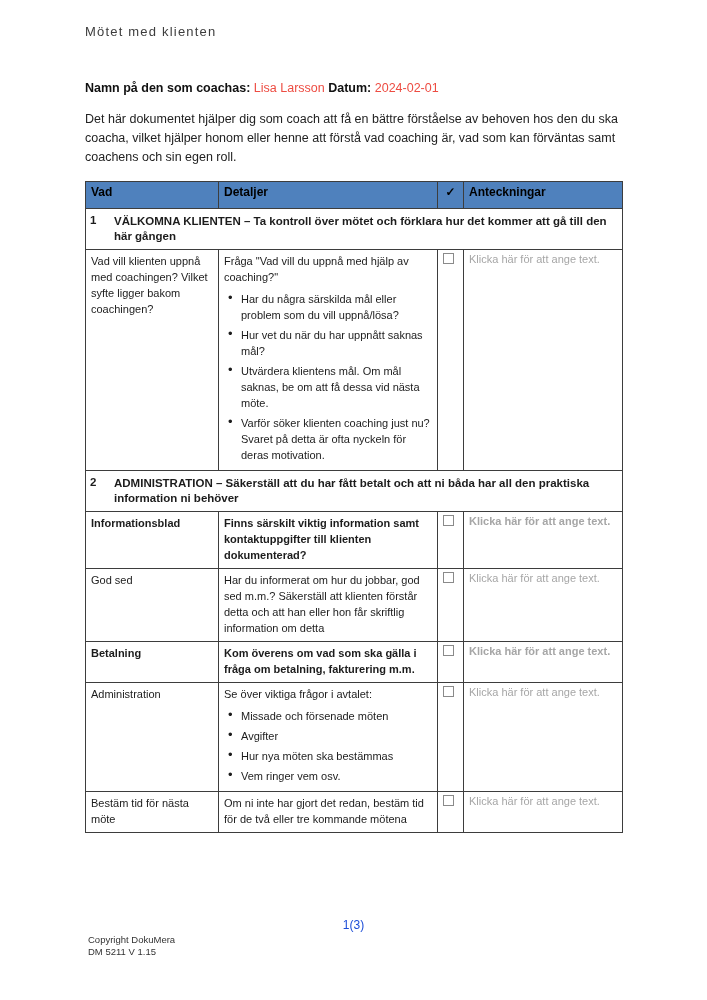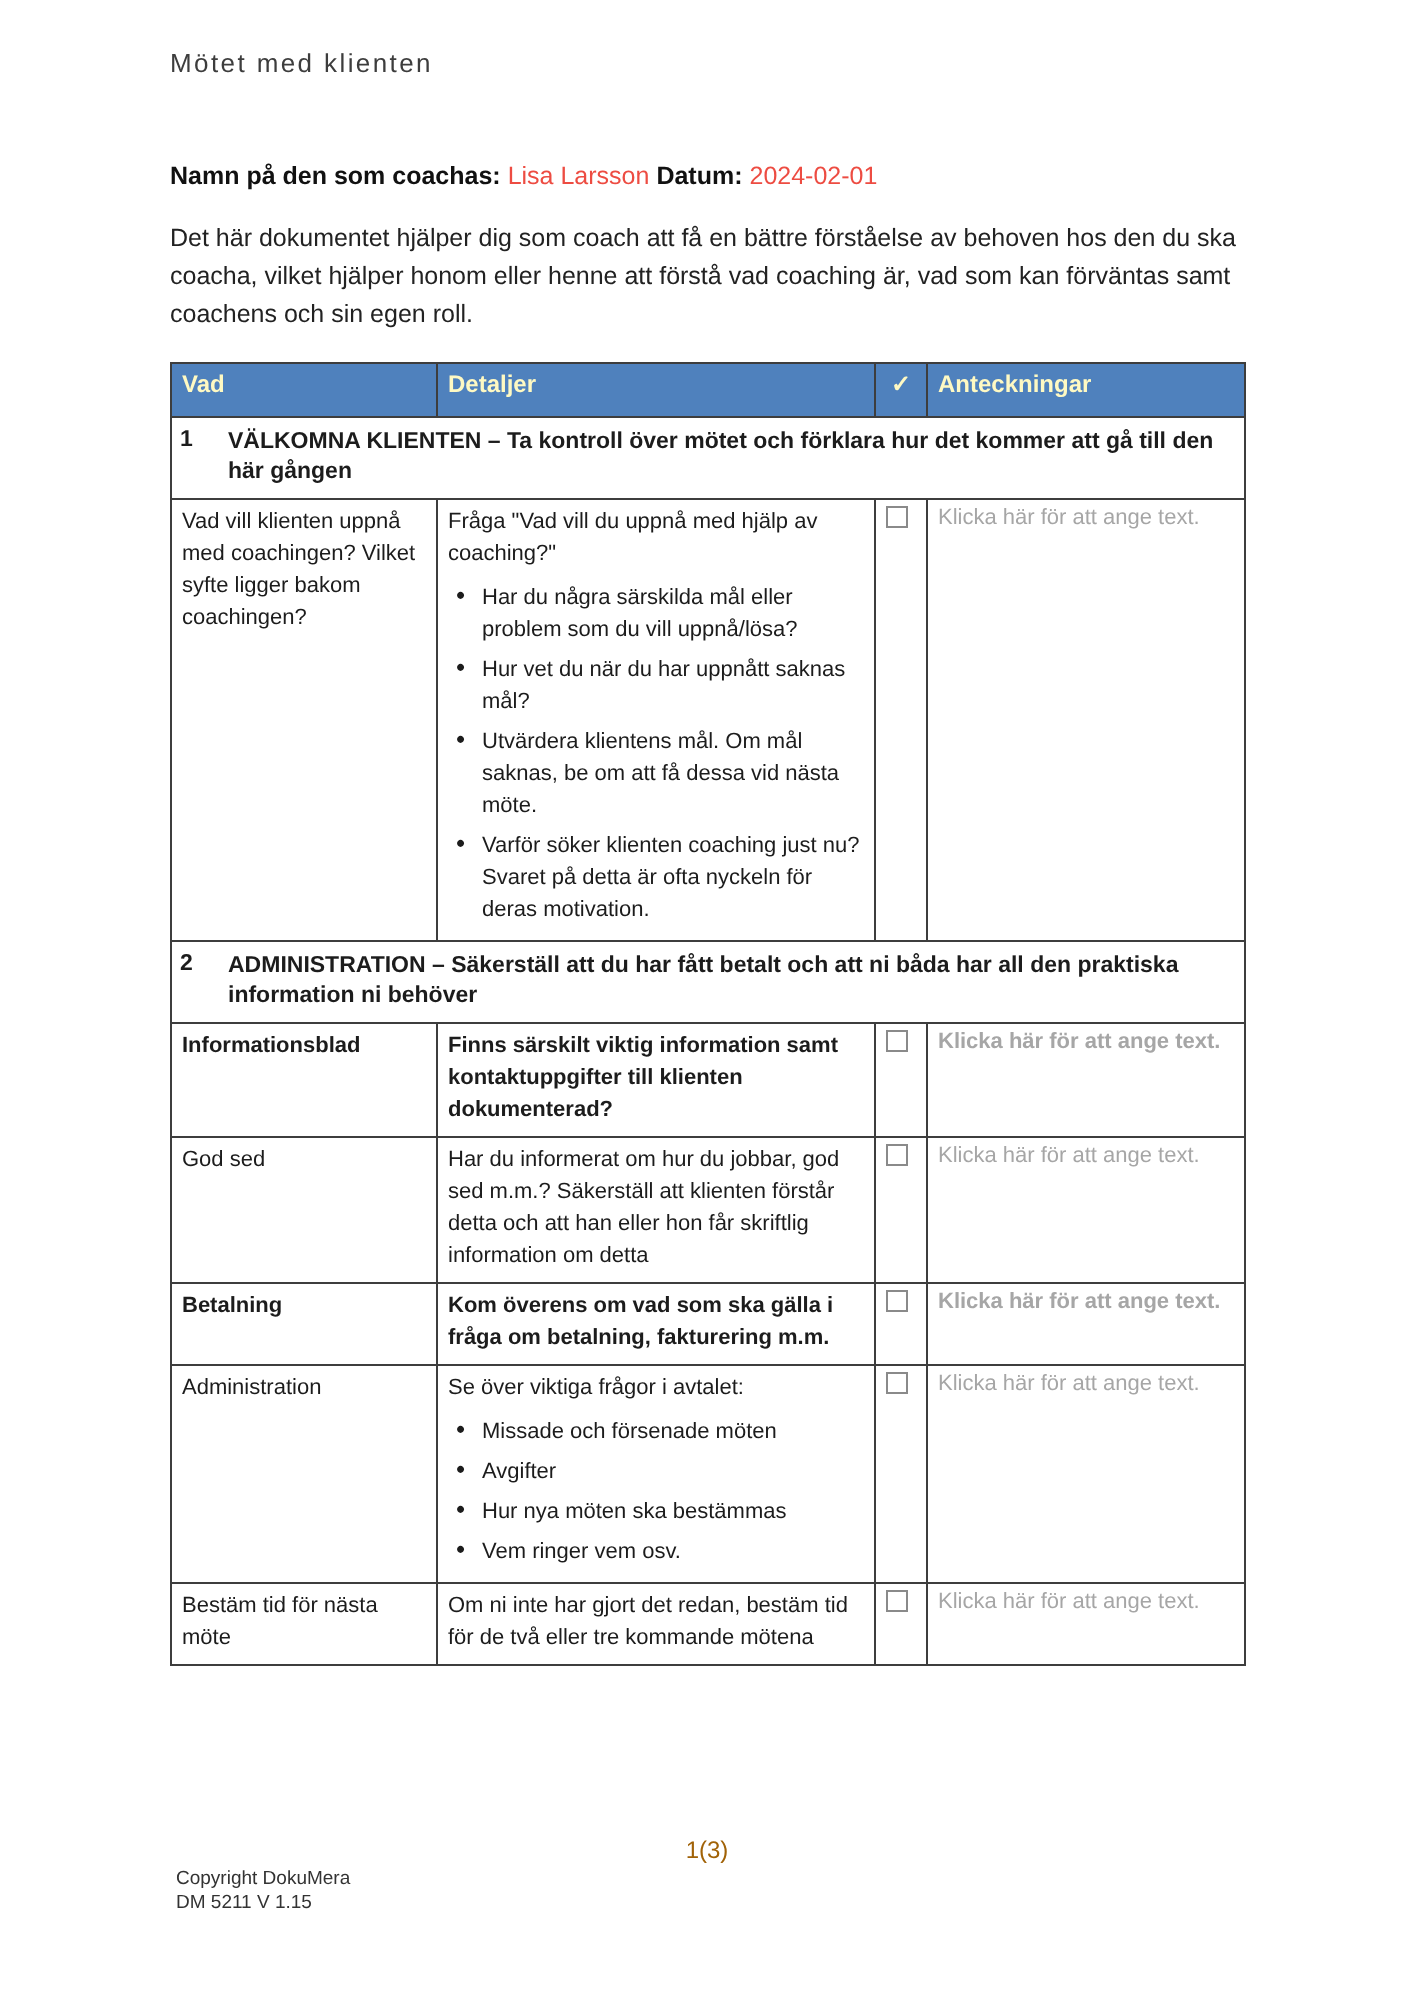--- a/index.html
+++ b/index.html
@@ -49,21 +49,21 @@
     table-layout:fixed;
     font-size:11px;
   }
   table.checklist td, table.checklist th {
     border:1px solid #3d3d3d;
     vertical-align:top;
     padding:3px 5px;
   }
   th.hd {
     background:#4F81BD;
-    color:#fef9c3;
+    color:#000000;
     text-align:left;
     font-size:12px;
     font-weight:bold;
     height:27px;
     vertical-align:middle;
     border:1px solid #2c4d77;
   }
   th.hd.chk-col { text-align:center; padding:3px 2px; }
 
   .col-vad  { width:133px; }
@@ -111,21 +111,21 @@
   .r2b { height:33px;font-weight:bold; }
   .r2c { height:60px; }
   .r2d { height:36px;font-weight:bold; }
   .r2e { height:106px; }
   .r2f { height:26px; }
 
   .page-number {
     position:absolute;
     left:85px; top:918px; width:537px;
     text-align:center;
-    font-size:12px; color:#a16207;
+    font-size:12px; color:#1d4ed8;
   }
   .footer-meta {
     position:absolute;
     left:88px; top:934px;
     font-size:9.5px; line-height:12px;
     color:#333;
   }
 </style>
 </head>
 <body>

